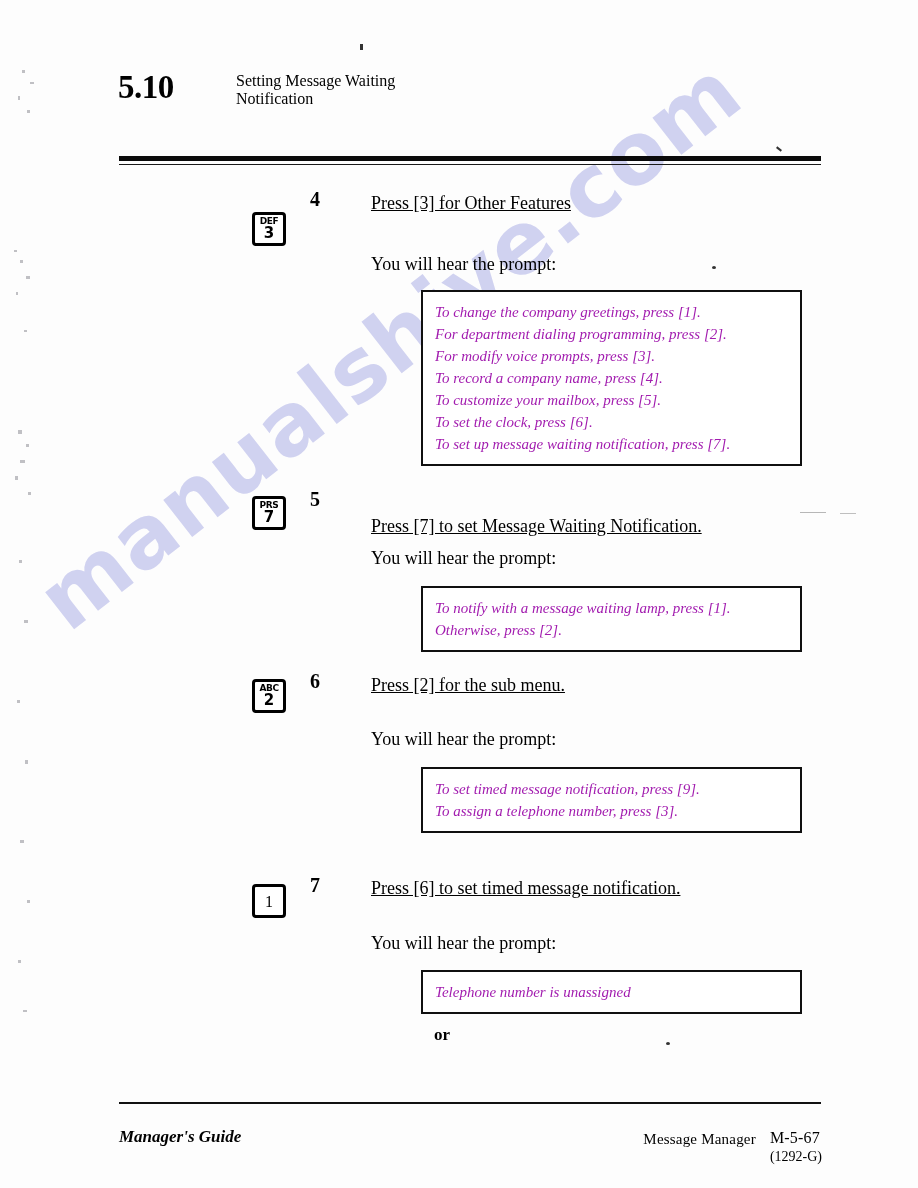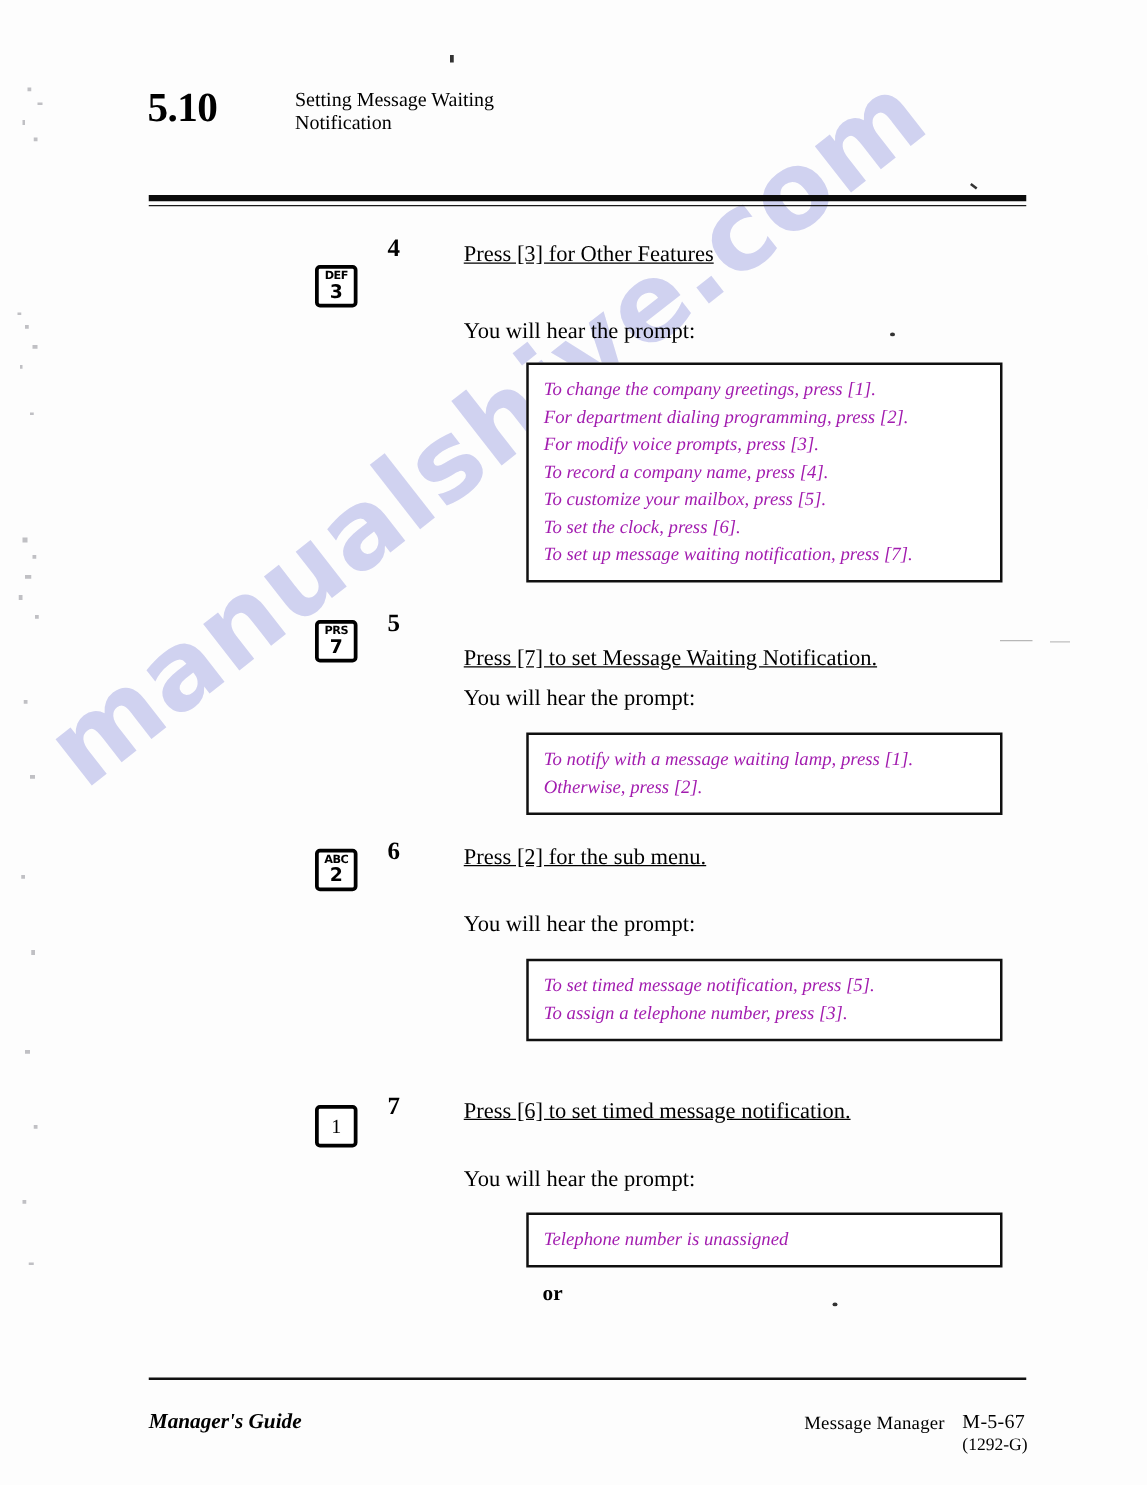--- a/index.html
+++ b/index.html
@@ -293,21 +293,21 @@
     <div class="step" style="top:0;">
       <div class="key-icon" style="top:679px;">
         <span class="key-letters">ABC</span>
         <span class="key-digit">2</span>
       </div>
       <div class="step-num" style="top:670px;">6</div>
       <div class="step-text" style="top:673px;">Press [2] for the sub menu.</div>
       <div class="hear-text" style="top:727px;">You will hear the prompt:</div>
 
       <div class="prompt-box" style="top:767px;">
-        <div class="prompt-line">To set timed message notification, press [5].</div>
+        <div class="prompt-line">To set timed message notification, press [9].</div>
         <div class="prompt-line">To assign a telephone number, press [3].</div>
       </div>
     </div>
 
     <div class="step" style="top:0;">
       <div class="key-icon no-letters" style="top:884px;">
         <span class="key-digit">1</span>
       </div>
       <div class="step-num" style="top:874px;">7</div>
       <div class="step-text" style="top:876px;">Press [6] to set timed message notification.</div>

